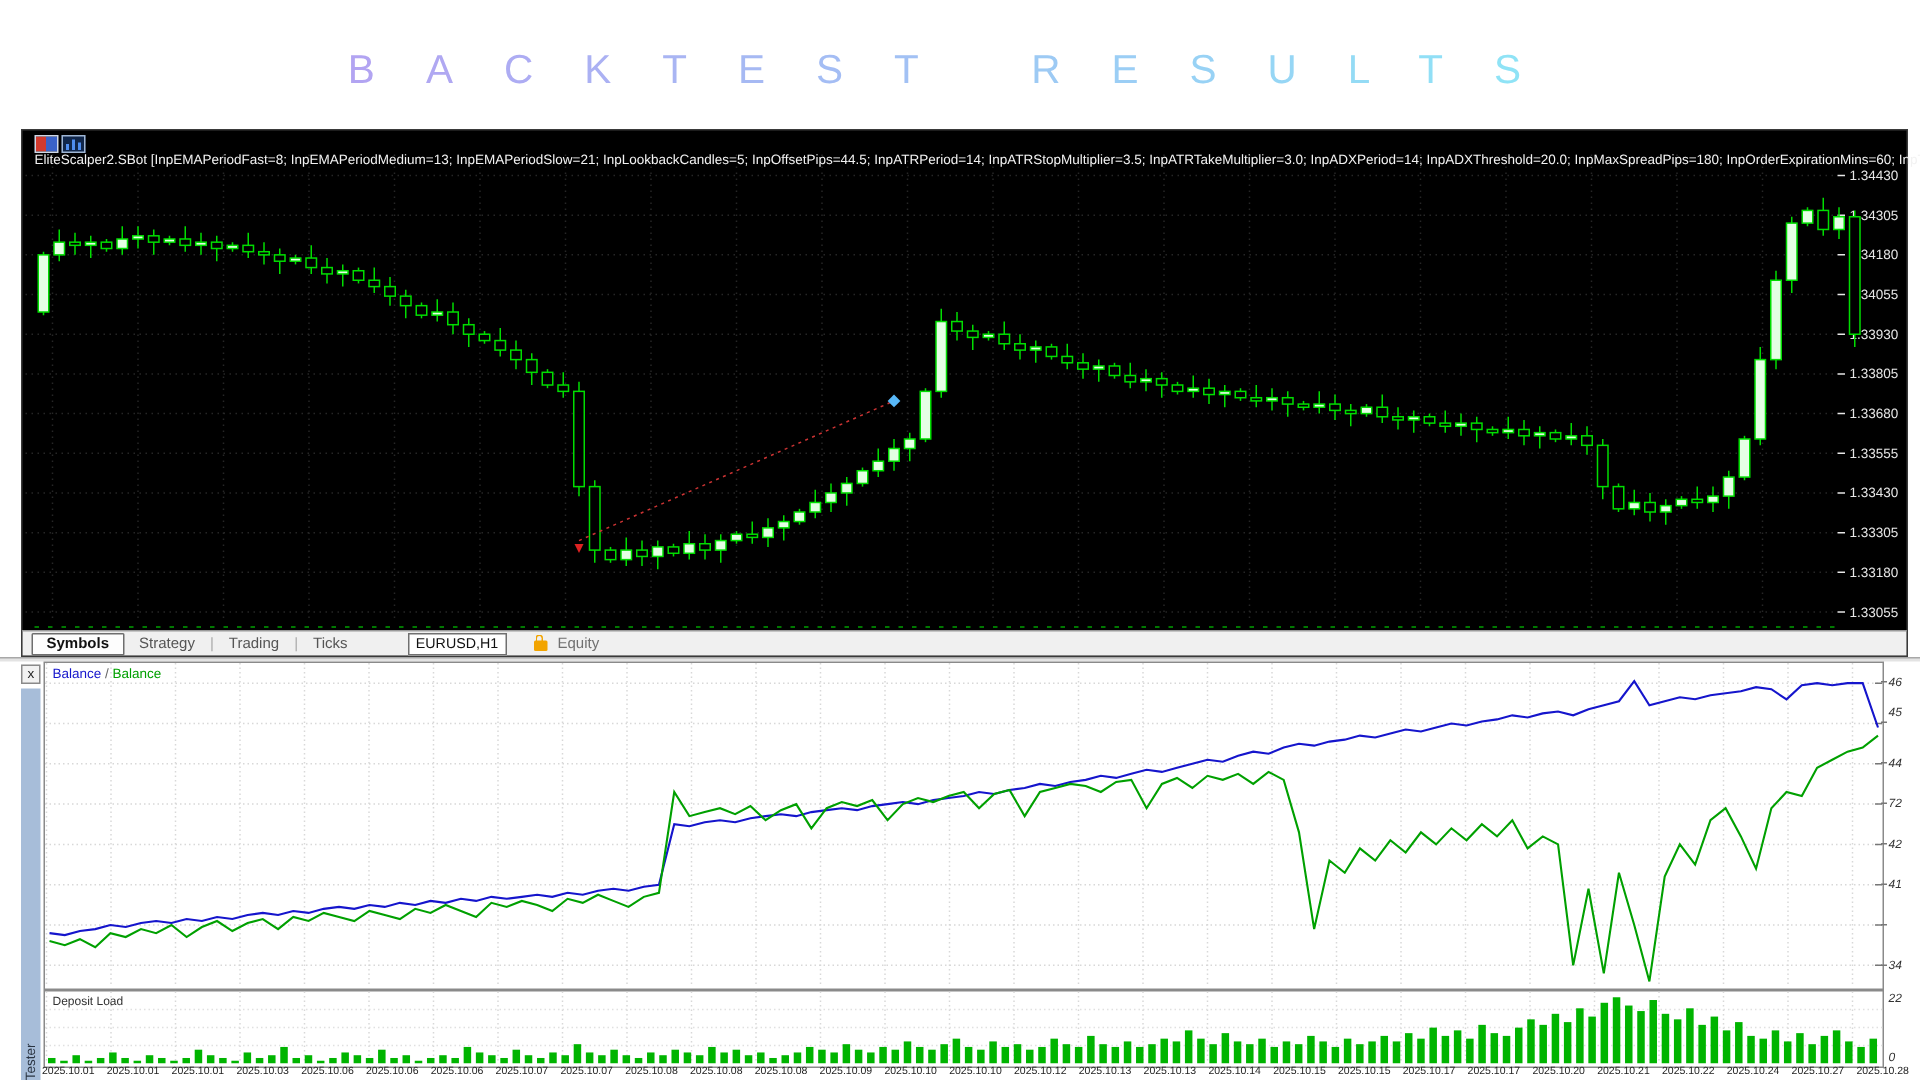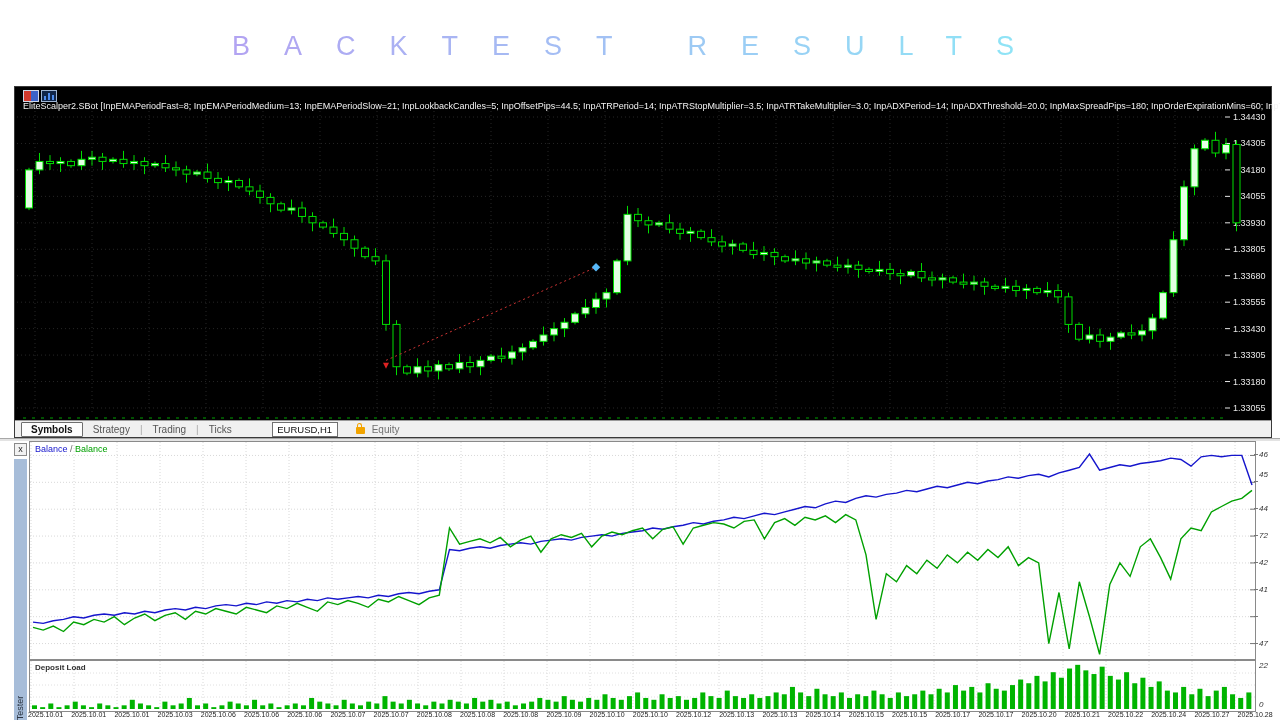--- a/index.html
+++ b/index.html
@@ -36,21 +36,21 @@
   #tester-close{position:absolute;left:14px;top:443px;width:13px;height:13px;background:#f2f2f2;
     border:1px solid #8a8a8a;box-sizing:border-box;font-size:9px;line-height:11px;text-align:center;color:#222;}
   #tester-bar{position:absolute;left:14px;top:459px;width:13px;height:261px;background:#a7bdd9;}
   #tester-title{position:absolute;left:15px;top:646px;height:110px;width:12px;
     writing-mode:vertical-rl;transform:rotate(180deg);font-size:9px;color:#2a3442;overflow:hidden;}
   
   #bal{position:absolute;left:29px;top:441px;width:1225px;height:217px;background:#fff;
     border:1px solid #8a8a8a;box-sizing:content-box;}
   #bal-label{position:absolute;left:5px;top:2px;font-size:9px;z-index:3;}
   #dep{position:absolute;left:29px;top:660px;width:1225px;height:50px;background:#fff;border:1px solid #8a8a8a;}
-  #dep-label{position:absolute;left:5px;top:2px;font-size:8px;color:#333;z-index:3;font-weight:bold;}
+  #dep-label{position:absolute;left:5px;top:2px;font-size:8px;color:#333;z-index:3;}
   #bal-axis,#dep-axis{position:absolute;left:1257px;width:30px;font-size:8px;color:#333;}
   #bal-axis{top:441px;height:217px;}
   #dep-axis{top:660px;height:50px;}
   .axlab{position:absolute;left:2px;white-space:nowrap;font-style:italic;}
   .axtick{position:absolute;left:-3px;width:4px;height:1px;background:#777;}
   #dates{position:absolute;left:0;top:711px;width:1280px;height:9px;font-size:7px;color:#222;}
   .datelab{position:absolute;top:0;white-space:nowrap;}
 </style>
 </head>
 <body>
@@ -583,21 +583,21 @@
     <div class="axlab" style="top: 63.1875px;">44</div>
     <div class="axtick" style="top: 94.0625px;"></div>
     <div class="axlab" style="top: 90.0625px;">72</div>
     <div class="axtick" style="top: 120.938px;"></div>
     <div class="axlab" style="top: 116.938px;">42</div>
     <div class="axtick" style="top: 147.812px;"></div>
     <div class="axlab" style="top: 143.812px;">41</div>
     <div class="axtick" style="top: 174.688px;"></div>
     <div class="axlab" style="top: 170.688px; margin-left: 36px;">40</div>
     <div class="axtick" style="top: 201.562px;"></div>
-    <div class="axlab" style="top: 197.562px;">47</div>
+    <div class="axlab" style="top: 197.562px;">34</div>
   </div>
 
 <div id="dep">
   <div id="dep-label">Deposit Load</div>
   <svg id="dep-svg" width="1225" height="48" viewBox="0 0 1225 48">
       <g>
         <line x1="1" y1="0" x2="1" y2="48" stroke="#d8d8d8" stroke-dasharray="1,2"></line>
         <line x1="44" y1="0" x2="44" y2="48" stroke="#d8d8d8" stroke-dasharray="1,2"></line>
         <line x1="87" y1="0" x2="87" y2="48" stroke="#d8d8d8" stroke-dasharray="1,2"></line>
         <line x1="130" y1="0" x2="130" y2="48" stroke="#d8d8d8" stroke-dasharray="1,2"></line>

